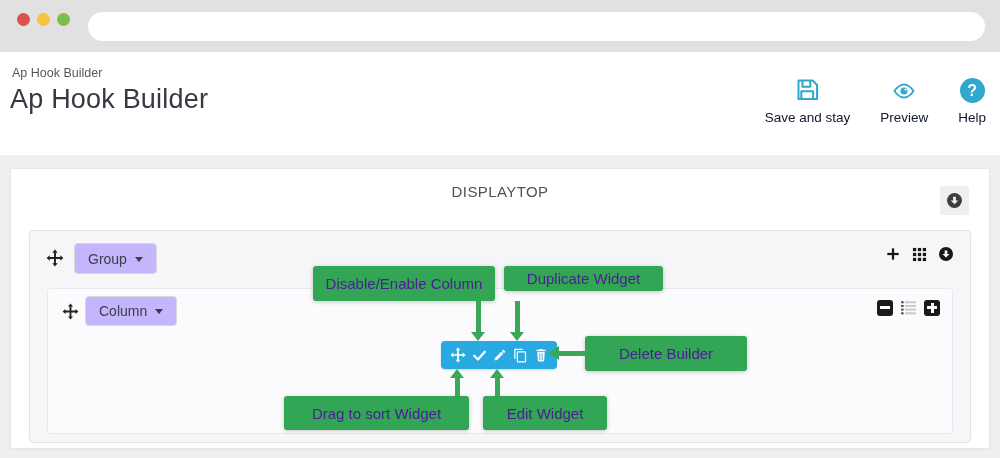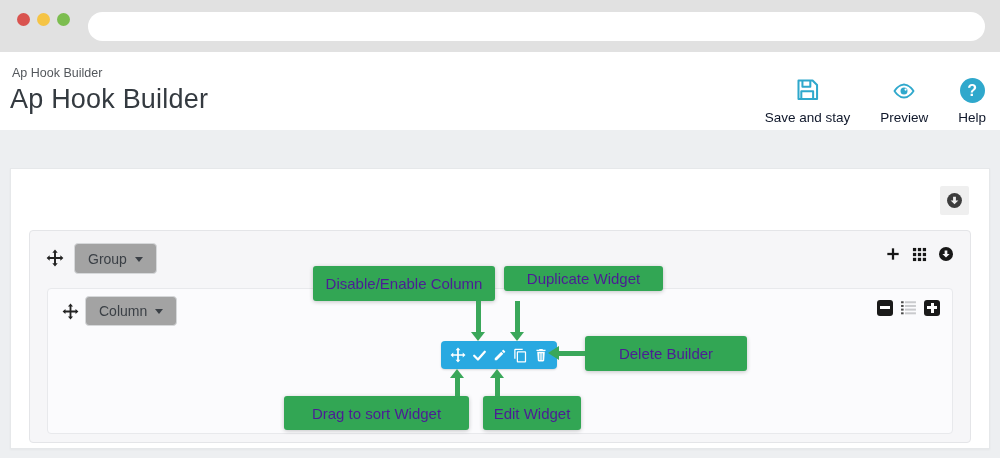--- a/index.html
+++ b/index.html
@@ -10,21 +10,21 @@
   
   .browser-bar { position:absolute; left:0; top:0; width:1000px; height:52px; background:#e1e1e1; }
   .dots { position:absolute; left:17px; top:13px; display:flex; gap:7px; }
   .dot { width:13px; height:13px; border-radius:50%; }
   .dot.red { background:#d9534f; }
   .dot.yellow { background:#f5c445; }
   .dot.green { background:#7cbd4f; }
   .url-bar { position:absolute; left:88px; right:15px; top:12px; height:29px; background:#fff; border-radius:15px; }
 
   
-  .page-header { position:absolute; left:0; top:52px; width:1000px; height:78px; background:#fff; }
+  .page-header { position:absolute; left:0; top:52px; width:1000px; height:103px; background:#fff; }
   .breadcrumb { position:absolute; left:12px; top:14px; font-size:12.5px; color:#53575c; }
   .page-title { position:absolute; left:10px; top:32px; font-size:27px; font-weight:400; color:#343a40; letter-spacing:0.2px; }
   .header-actions { position:absolute; right:14px; top:24px; display:flex; align-items:flex-end; gap:30px; }
   .action { display:flex; flex-direction:column; align-items:center; gap:7px; cursor:pointer; }
   .action .a-icon { color:#2fa8cc; display:flex; align-items:flex-end; }
   .action .a-label { font-size:13.5px; color:#0f172a; white-space:nowrap; }
   .help-circle { width:25px; height:25px; border-radius:50%; background:#2fa8cc; color:#fff; font-size:16px;
                  font-weight:bold; display:flex; align-items:center; justify-content:center; }
 
   
@@ -32,21 +32,21 @@
                 border:1px solid #e6e8ea; box-shadow:0 1px 2px rgba(0,0,0,.04); }
   .panel-heading { position:absolute; left:0; top:14px; width:100%; text-align:center;
                    font-size:15px; color:#4e5358; letter-spacing:0.4px; }
   .panel-toggle { position:absolute; right:20px; top:17px; width:29px; height:29px; background:#efefef;
                   display:flex; align-items:center; justify-content:center; cursor:pointer; border-radius:2px; }
 
   .group-panel { position:absolute; left:18px; right:18px; top:61px; height:213px;
                  background:#f6f6f8; border:1px solid #e4e5e8; border-radius:4px; }
   .drag-handle { color:#232323; display:flex; cursor:grab; }
   .group-drag { position:absolute; left:16px; top:18px; }
-  .dropdown-btn { position:absolute; display:flex; align-items:center; gap:8px; background:#a3a3a3;
+  .dropdown-btn { position:absolute; display:flex; align-items:center; gap:8px; background:#c4b5fd;
                   border:1px solid #d6d8da; border-radius:4px; font-size:14px; color:#3b4046;
                   padding:0 13px; cursor:pointer; }
   .group-btn { left:44px; top:12px; height:31px; }
   .caret { width:0; height:0; border-left:4.5px solid transparent; border-right:4.5px solid transparent;
            border-top:5px solid #3b4046; margin-top:1px; }
   .group-icons { position:absolute; right:16px; top:15px; display:flex; align-items:center; gap:11px; color:#171717; }
   .icon-btn { display:flex; align-items:center; cursor:pointer; }
 
   .column-panel { position:absolute; left:17px; right:17px; top:57px; height:146px;
                   background:#fbfbfd; border:1px solid #e8e9ec; border-radius:4px; }
@@ -70,21 +70,21 @@
   .widget-toolbar .t-icon { display:flex; align-items:center; cursor:pointer; }
 
   
   .callout { position:absolute; background:#32a654; color:#4c1d95; font-size:15px; border-radius:3px;
              display:flex; align-items:center; justify-content:center; box-shadow:0 1px 4px rgba(0,0,0,.22);
              white-space:nowrap; }
   .co-disable { left:313px; top:266px; width:182px; height:35px; }
   .co-duplicate { left:504px; top:266px; width:159px; height:25px; }
   .co-delete { left:585px; top:336px; width:162px; height:35px; }
   .co-drag { left:284px; top:396px; width:185px; height:34px; }
-  .co-edit { left:483px; top:396px; width:98px; height:34px; }
+  .co-edit { left:483px; top:396px; width:124px; height:34px; }
 
   .arrow-stem { position:absolute; background:#3aa75a; }
   .arrow-head { position:absolute; width:0; height:0; }
   .head-down { border-left:7px solid transparent; border-right:7px solid transparent; border-top:9px solid #3aa75a; }
   .head-up { border-left:7px solid transparent; border-right:7px solid transparent; border-bottom:9px solid #3aa75a; }
   .head-left { border-top:7.5px solid transparent; border-bottom:7.5px solid transparent; border-right:11px solid #3aa75a; }
 </style>
 </head>
 <body>
 
@@ -126,20 +126,21 @@
       <div class="action">
         <span class="a-icon">
           <span class="help-circle">?</span>
         </span>
         <span class="a-label">Help</span>
       </div>
     </div>
   </div>
 
   <div class="main-panel">
+    <div class="panel-heading">DISPLAYTOP</div>
     <div class="panel-toggle">
       <span style="display:flex;">
         <svg width="17" height="17" viewBox="0 0 24 24">
           <circle cx="12" cy="12" r="10.5" fill="#3d3d3d"></circle>
           <path d="M12 17.4 L6.6 12 H10 V6.8 H14 V12 H17.4 Z" fill="#efefef"></path>
         </svg>
       </span>
     </div>
 
     <div class="group-panel">

